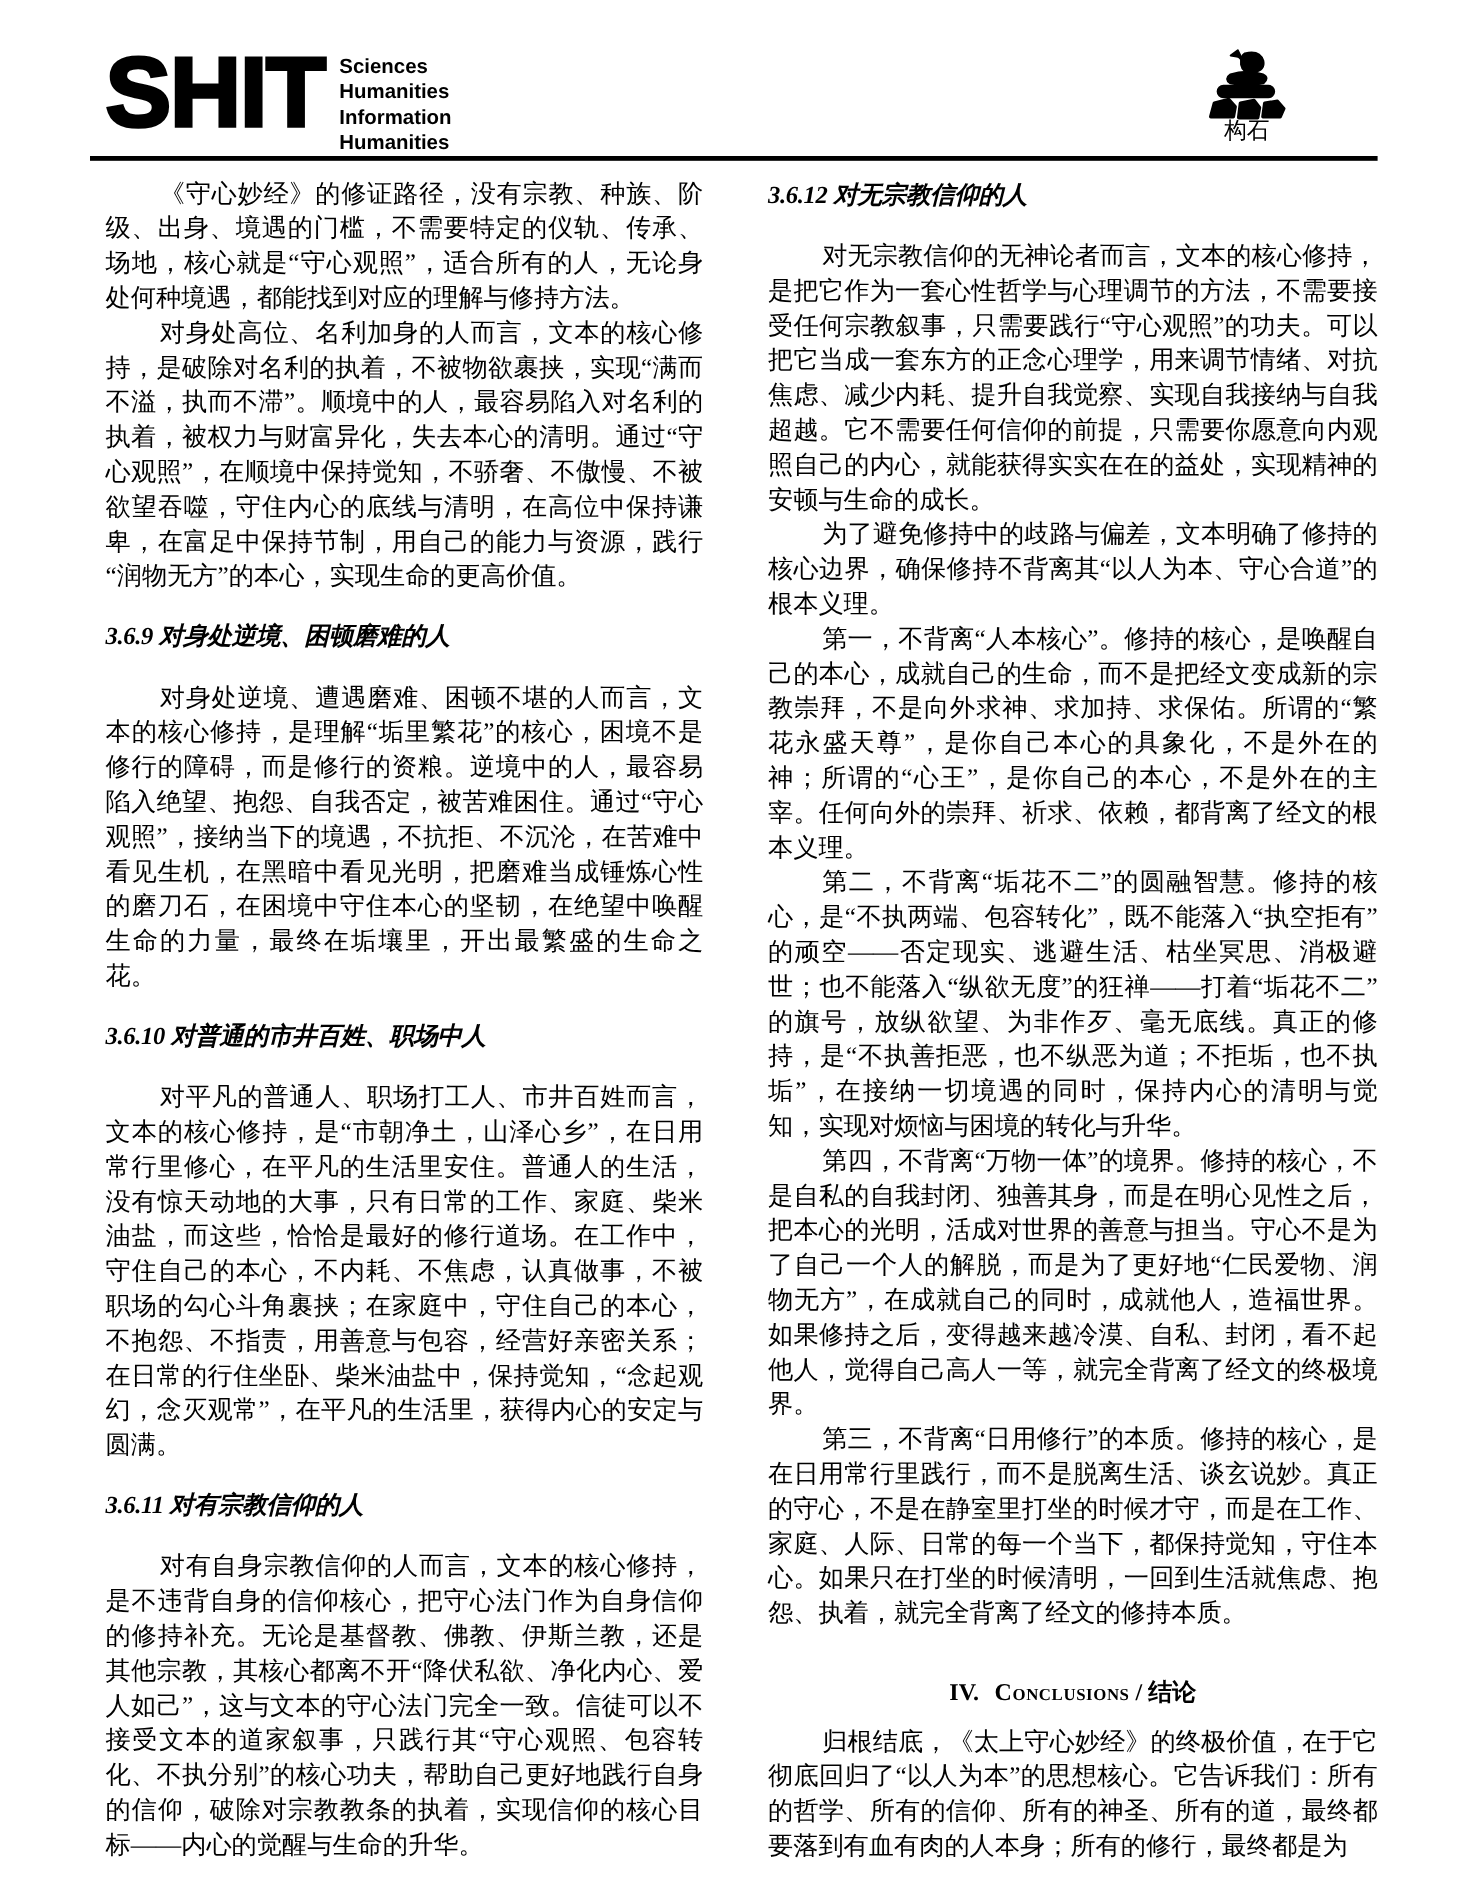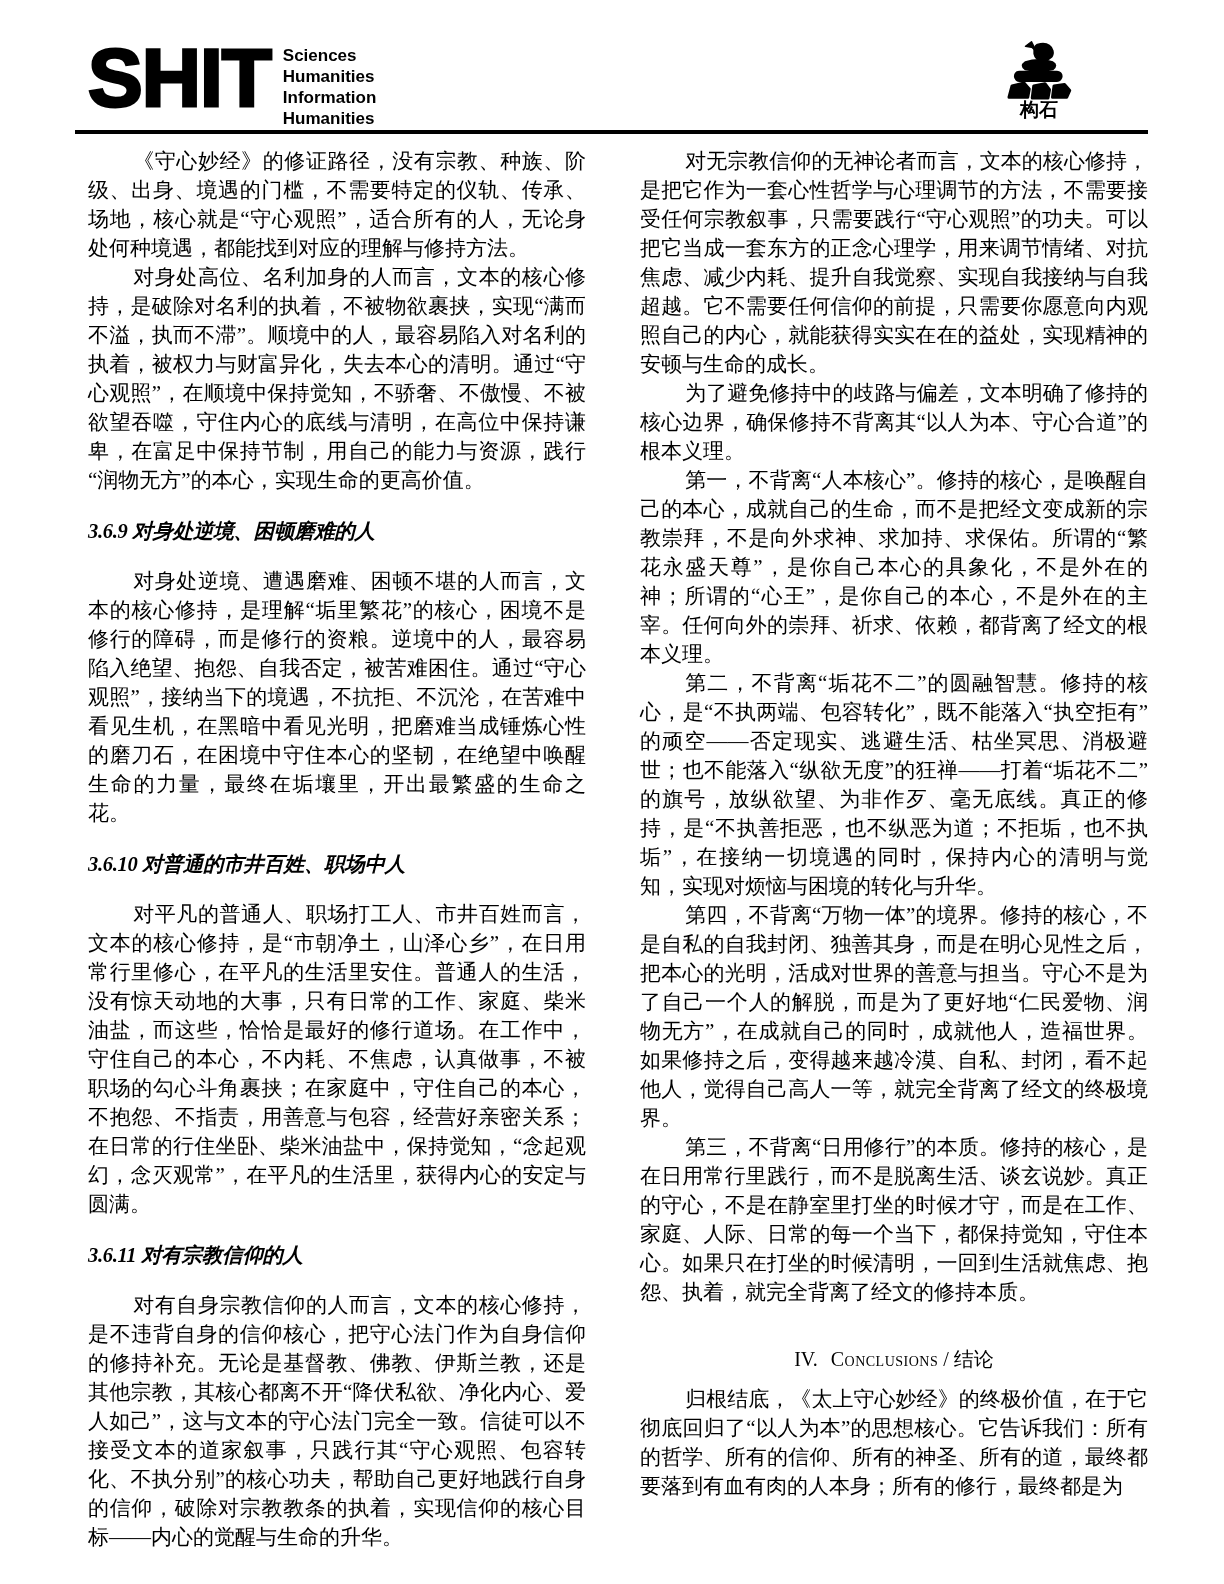--- a/index.html
+++ b/index.html
@@ -43,21 +43,21 @@
   }
   .org-logo {
     width: 86px;
     margin-right: 66px;
     text-align: center;
     flex: 0 0 auto;
   }
   .org-logo svg { display: block; margin: 0 auto; }
   .org-logo-label {
     font-family: "Liberation Sans", "DejaVu Sans", sans-serif;
-    font-weight: 700;
+    font-weight: 400;
     font-size: 19px;
     line-height: 20px;
     margin-top: -2px;
   }
   
   .header-rule {
     border: none;
     border-top: 4px solid #000;
     margin: 0;
   }
@@ -85,21 +85,21 @@
     font-style: italic;
     margin: 22px 0 21px 0;
     white-space: nowrap;
     letter-spacing: -0.3px;
   }
   .conclusion-heading {
     text-align: center;
     font-size: 20px;
     line-height: 28px;
     margin: 38px 0 12px 0;
-    font-weight: normal;
+    font-weight: bold;
   }
   .conclusion-heading .roman { margin-right: 13px; }
   .conclusion-heading .sc { font-variant: small-caps; letter-spacing: 0.5px; }
 </style>
 </head>
 <body>
 
 <div class="page">
 
   <div class="header">
@@ -145,20 +145,21 @@
       <p class="body-par">对身处高位、名利加身的人而言，文本的核心修持，是破除对名利的执着，不被物欲裹挟，实现“满而不溢，执而不滞”。顺境中的人，最容易陷入对名利的执着，被权力与财富异化，失去本心的清明。通过“守心观照”，在顺境中保持觉知，不骄奢、不傲慢、不被欲望吞噬，守住内心的底线与清明，在高位中保持谦卑，在富足中保持节制，用自己的能力与资源，践行“润物无方”的本心，实现生命的更高价值。</p>
       <h3 class="sec-heading">3.6.9 对身处逆境、困顿磨难的人</h3>
       <p class="body-par">对身处逆境、遭遇磨难、困顿不堪的人而言，文本的核心修持，是理解“垢里繁花”的核心，困境不是修行的障碍，而是修行的资粮。逆境中的人，最容易陷入绝望、抱怨、自我否定，被苦难困住。通过“守心观照”，接纳当下的境遇，不抗拒、不沉沦，在苦难中看见生机，在黑暗中看见光明，把磨难当成锤炼心性的磨刀石，在困境中守住本心的坚韧，在绝望中唤醒生命的力量，最终在垢壤里，开出最繁盛的生命之花。</p>
       <h3 class="sec-heading">3.6.10 对普通的市井百姓、职场中人</h3>
       <p class="body-par">对平凡的普通人、职场打工人、市井百姓而言，文本的核心修持，是“市朝净土，山泽心乡”，在日用常行里修心，在平凡的生活里安住。普通人的生活，没有惊天动地的大事，只有日常的工作、家庭、柴米油盐，而这些，恰恰是最好的修行道场。在工作中，守住自己的本心，不内耗、不焦虑，认真做事，不被职场的勾心斗角裹挟；在家庭中，守住自己的本心，不抱怨、不指责，用善意与包容，经营好亲密关系；在日常的行住坐卧、柴米油盐中，保持觉知，“念起观幻，念灭观常”，在平凡的生活里，获得内心的安定与圆满。</p>
       <h3 class="sec-heading">3.6.11 对有宗教信仰的人</h3>
       <p class="body-par">对有自身宗教信仰的人而言，文本的核心修持，是不违背自身的信仰核心，把守心法门作为自身信仰的修持补充。无论是基督教、佛教、伊斯兰教，还是其他宗教，其核心都离不开“降伏私欲、净化内心、爱人如己”，这与文本的守心法门完全一致。信徒可以不接受文本的道家叙事，只践行其“守心观照、包容转化、不执分别”的核心功夫，帮助自己更好地践行自身的信仰，破除对宗教教条的执着，实现信仰的核心目标——内心的觉醒与生命的升华。</p>
     </section>
 
     <section class="col col-right">
+      <h3 class="sec-heading" style="margin-top:2px;">3.6.12 对无宗教信仰的人</h3>
       <p class="body-par">对无宗教信仰的无神论者而言，文本的核心修持，是把它作为一套心性哲学与心理调节的方法，不需要接受任何宗教叙事，只需要践行“守心观照”的功夫。可以把它当成一套东方的正念心理学，用来调节情绪、对抗焦虑、减少内耗、提升自我觉察、实现自我接纳与自我超越。它不需要任何信仰的前提，只需要你愿意向内观照自己的内心，就能获得实实在在的益处，实现精神的安顿与生命的成长。</p>
       <p class="body-par">为了避免修持中的歧路与偏差，文本明确了修持的核心边界，确保修持不背离其“以人为本、守心合道”的根本义理。</p>
       <p class="body-par">第一，不背离“人本核心”。修持的核心，是唤醒自己的本心，成就自己的生命，而不是把经文变成新的宗教崇拜，不是向外求神、求加持、求保佑。所谓的“繁花永盛天尊”，是你自己本心的具象化，不是外在的神；所谓的“心王”，是你自己的本心，不是外在的主宰。任何向外的崇拜、祈求、依赖，都背离了经文的根本义理。</p>
       <p class="body-par">第二，不背离“垢花不二”的圆融智慧。修持的核心，是“不执两端、包容转化”，既不能落入“执空拒有”的顽空——否定现实、逃避生活、枯坐冥思、消极避世；也不能落入“纵欲无度”的狂禅——打着“垢花不二”的旗号，放纵欲望、为非作歹、毫无底线。真正的修持，是“不执善拒恶，也不纵恶为道；不拒垢，也不执垢”，在接纳一切境遇的同时，保持内心的清明与觉知，实现对烦恼与困境的转化与升华。</p>
       <p class="body-par">第四，不背离“万物一体”的境界。修持的核心，不是自私的自我封闭、独善其身，而是在明心见性之后，把本心的光明，活成对世界的善意与担当。守心不是为了自己一个人的解脱，而是为了更好地“仁民爱物、润物无方”，在成就自己的同时，成就他人，造福世界。如果修持之后，变得越来越冷漠、自私、封闭，看不起他人，觉得自己高人一等，就完全背离了经文的终极境界。</p>
       <p class="body-par">第三，不背离“日用修行”的本质。修持的核心，是在日用常行里践行，而不是脱离生活、谈玄说妙。真正的守心，不是在静室里打坐的时候才守，而是在工作、家庭、人际、日常的每一个当下，都保持觉知，守住本心。如果只在打坐的时候清明，一回到生活就焦虑、抱怨、执着，就完全背离了经文的修持本质。</p>
 
       <div class="conclusion-heading">
         <span class="roman">IV.</span><span class="sc">Conclusions</span>
         <span>/ 结论</span>

